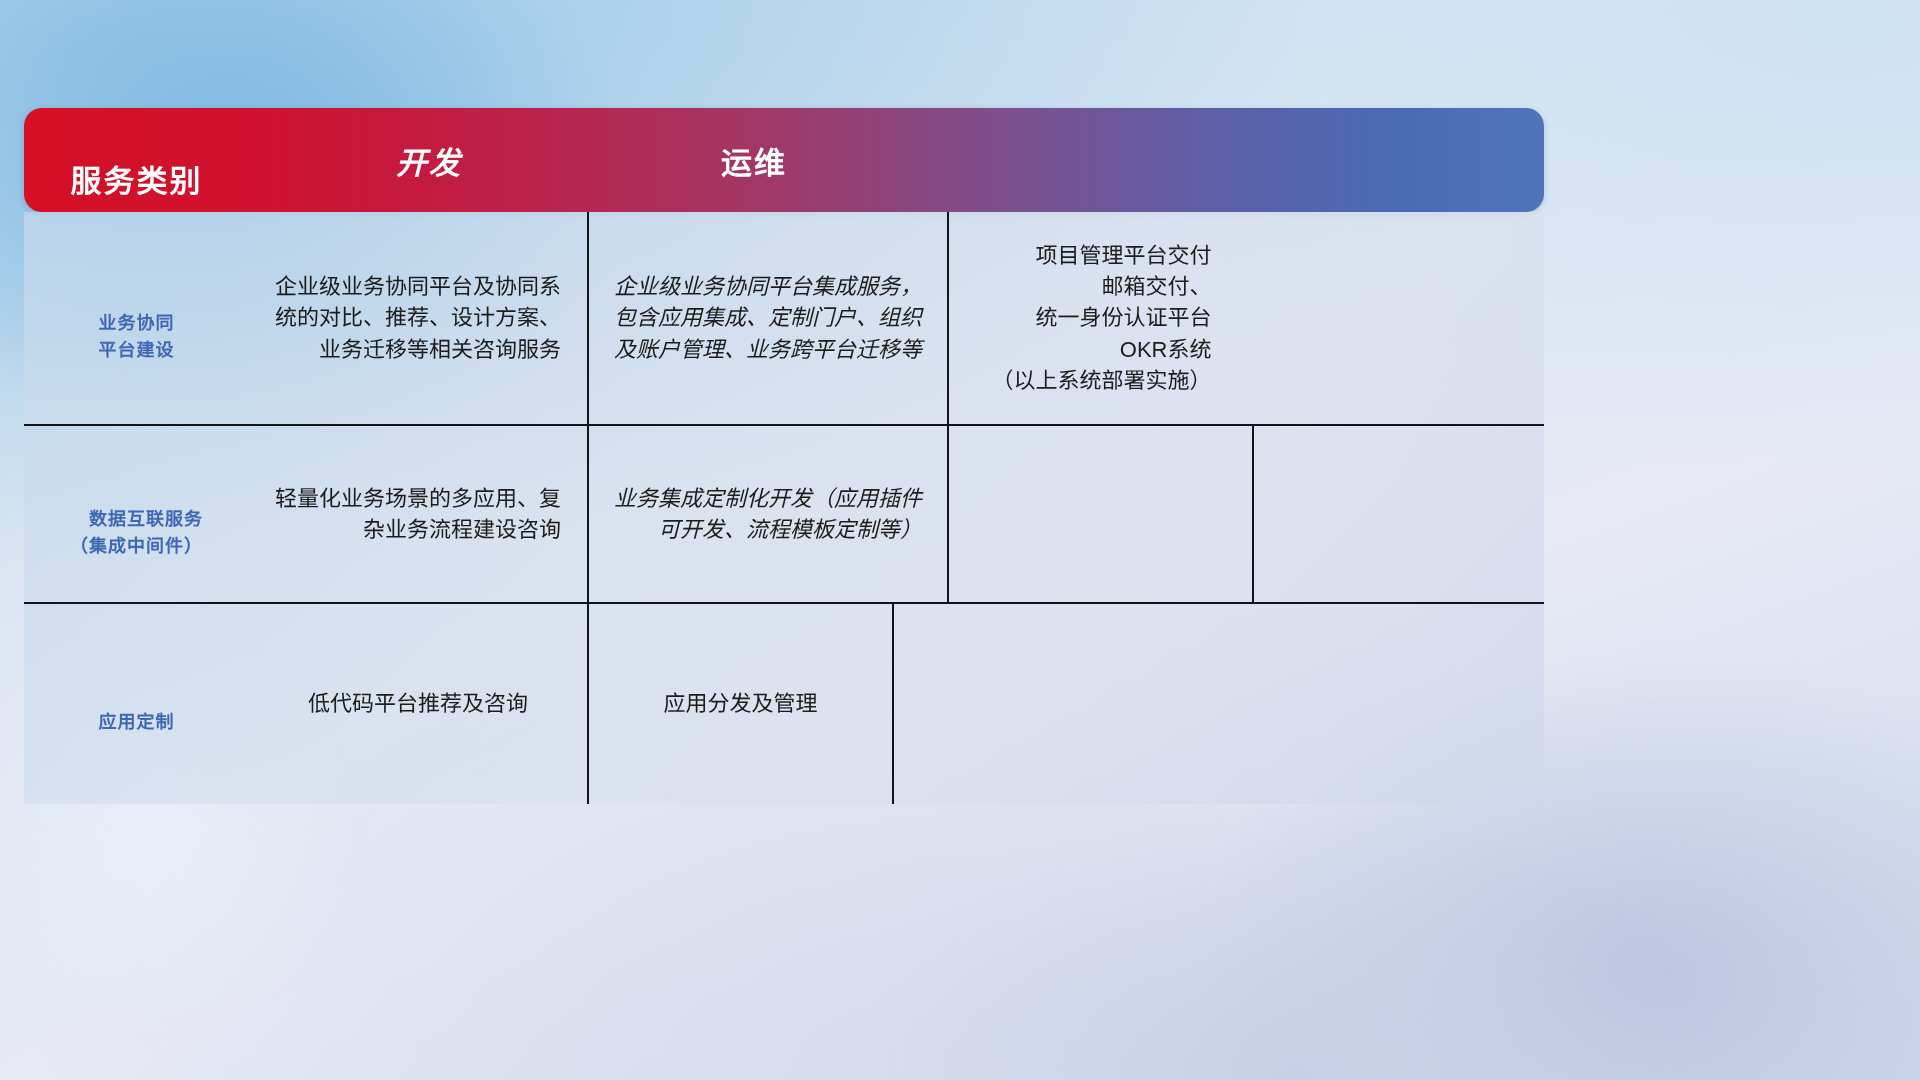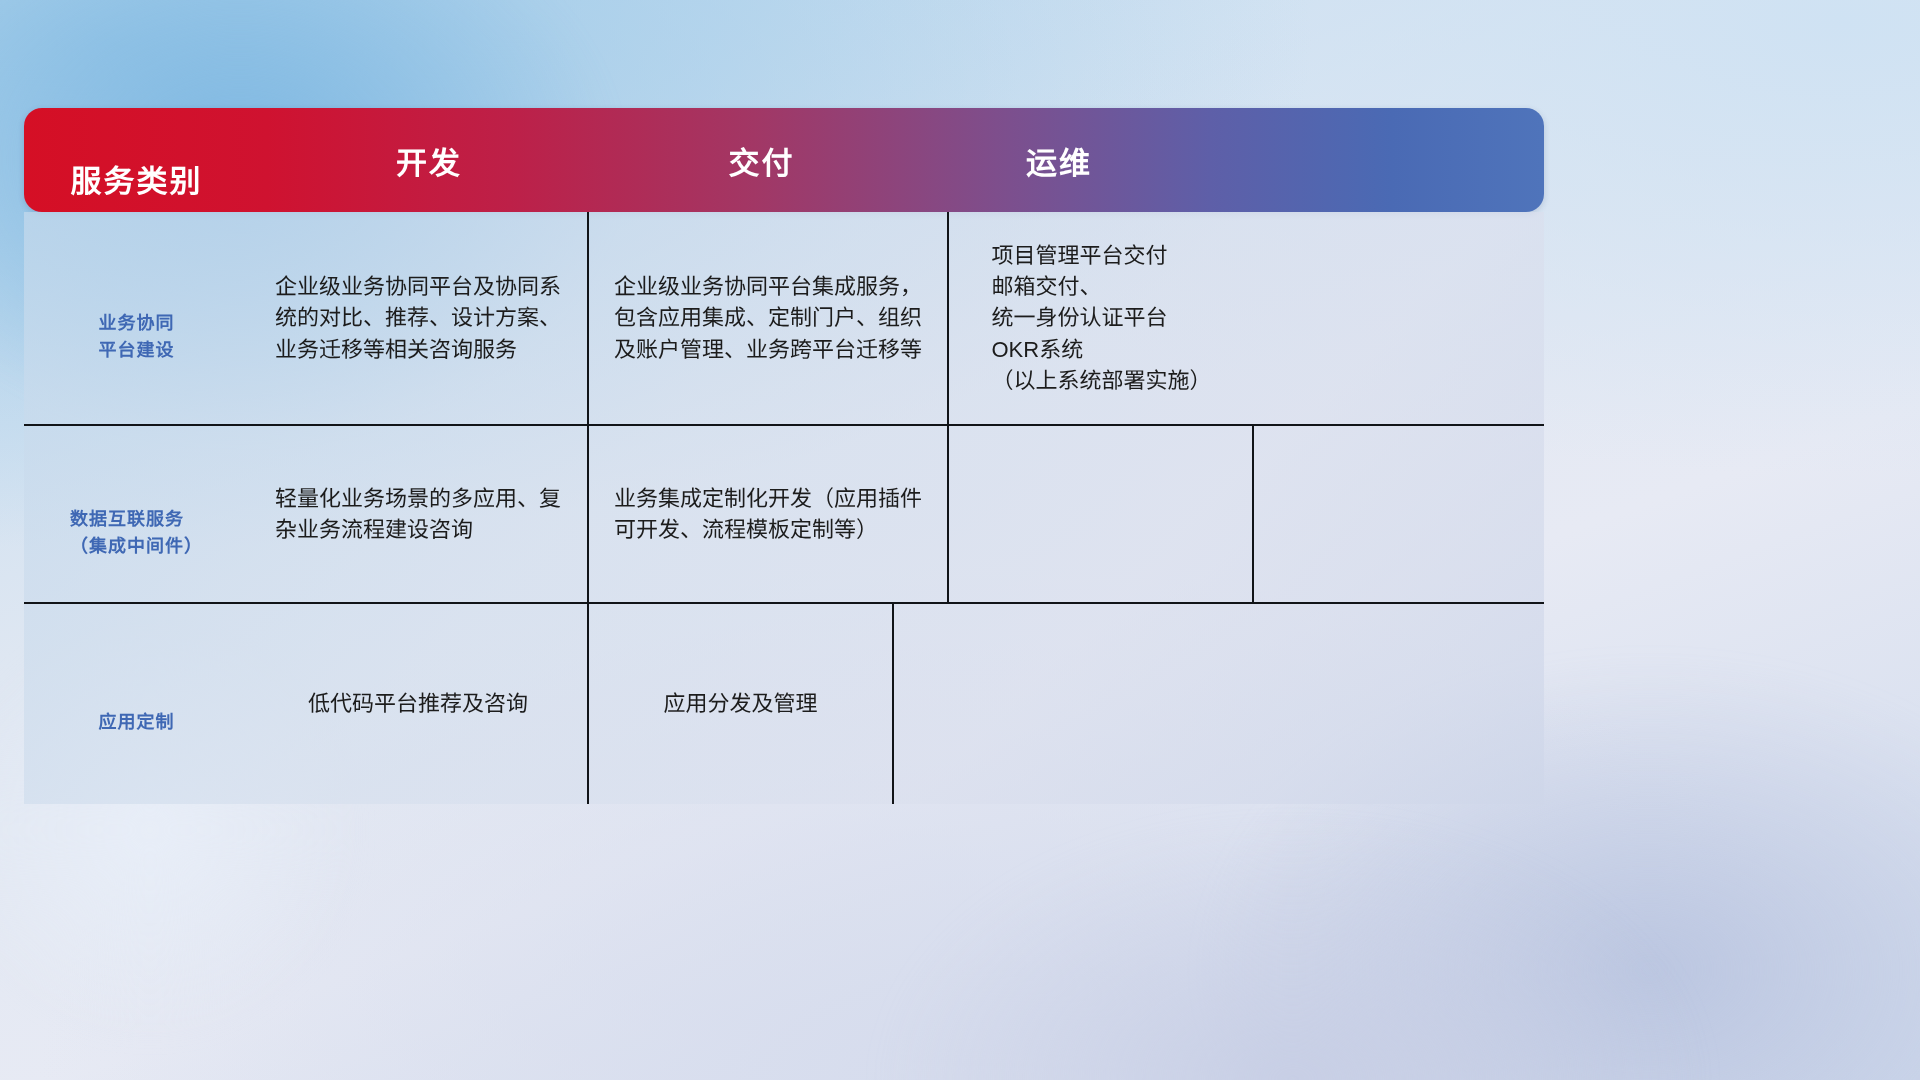--- a/index.html
+++ b/index.html
@@ -104,36 +104,36 @@
   .trow {
     display: flex;
     border-bottom: 2px solid #111418;
   }
   .trow:last-child { border-bottom: none; }
 
   .tcell {
     display: flex;
     align-items: center;
     justify-content: center;
-    text-align: left;
+    text-align: right;
     padding: 4px 14px;
     box-sizing: border-box;
     border-right: 2px solid #111418;
     font-size: 22px;
     line-height: 1.42;
     color: #1c1c1c;
     white-space: pre-line;
   }
   .tcell:last-child { border-right: none; }
   .tcell.empty { color: transparent; }
 
   
   .col-0 { width: 225px; margin-top: 37px; }
   .col-1 { width: 340px; }
-  .col-2 { width: 360px; }
+  .col-2 { width: 360px; font-style: italic; }
   .col-3 { width: 305px; }
   .col-4 { width: 290px; }
 
   
   .trow .tcell.col-0 {
     border-right: none;
     color: #3f68b4;
     font-weight: bold;
     font-size: 18px;
     line-height: 1.45;
@@ -152,21 +152,20 @@
   <div id="bg-blob-2"></div>
   <div id="bg-blob-3"></div>
   <div id="bg-blob-4"></div>
 </div>
 
 <div id="table-wrap">
 
   <div id="table-header">
     <div class="hcell col-0">服务类别</div>
     <div class="hcell col-2">开发</div>
-    <div class="hcell col-3">交付</div>
     <div class="hcell col-4">运维</div>
   </div>
 
   <div id="table-body">
 
     <div class="trow row-h-1">
       <div class="tcell col-0">业务协同
 平台建设</div>
       <div class="tcell col-1">企业级业务协同平台及协同系
 统的对比、推荐、设计方案、

